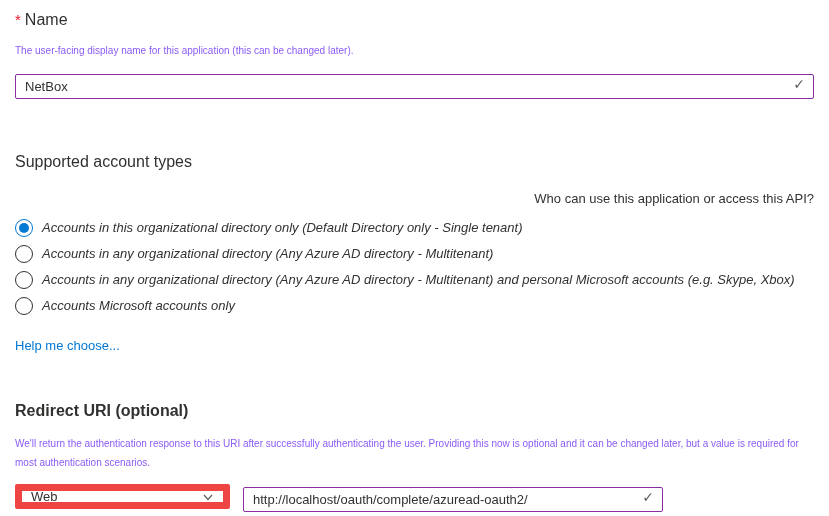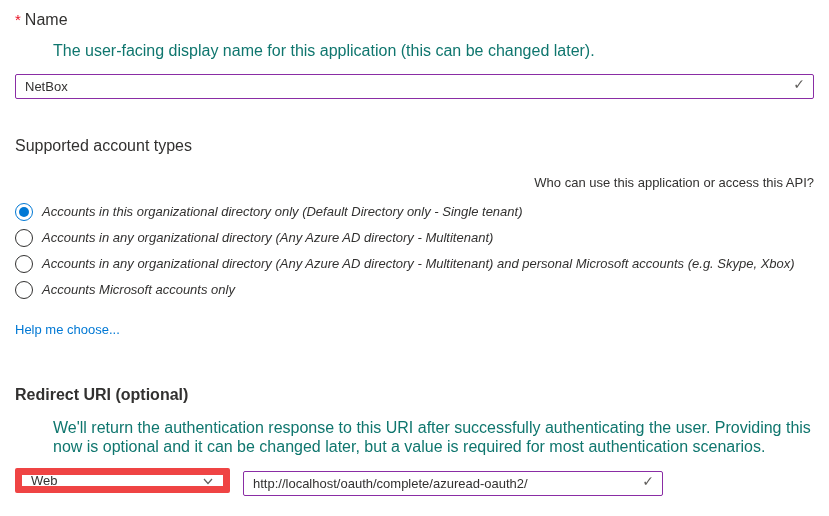--- a/index.html
+++ b/index.html
@@ -14,25 +14,24 @@
 
   .section-heading {
     font-size: 16px;
     font-weight: 400;
     line-height: 20px;
     color: #323130;
   }
   .required-asterisk { color: #e81123; margin-right: 4px; font-size: 15px; }
 
   .field-desc {
-    font-size: 16px;
+    font-size: 10px;
     line-height: 15px;
     margin-top: 13px;
-    color: #0f766e;
-    margin-left: 38px;
+    color: #8b5cf6;
   }
   .field-desc.wrap {
     line-height: 19px;
     max-width: 800px;
   }
 
   .input-wrap {
     position: relative;
     height: 20px;
     text-decoration: underline;
@@ -54,21 +53,21 @@
     right: 9px; top: 50%;
     transform: translateY(-50%);
     color: #605e5c;
     font-size: 14px;
     line-height: 1;
     pointer-events: none;
   }
 
   .name-input-wrap { margin-top: 16px; }
 
-  .h2-accounts { margin-top: 42px; }
+  .h2-accounts { margin-top: 58px; }
   .question { margin-top: 19px; font-size: 13px; line-height: 16px; text-align: right; }
 
   .radio-group { margin-top: 8px; font-style: italic; }
   .radio-row {
     display: flex;
     align-items: center;
     height: 26px;
     cursor: pointer;
   }
   .radio-circle {

